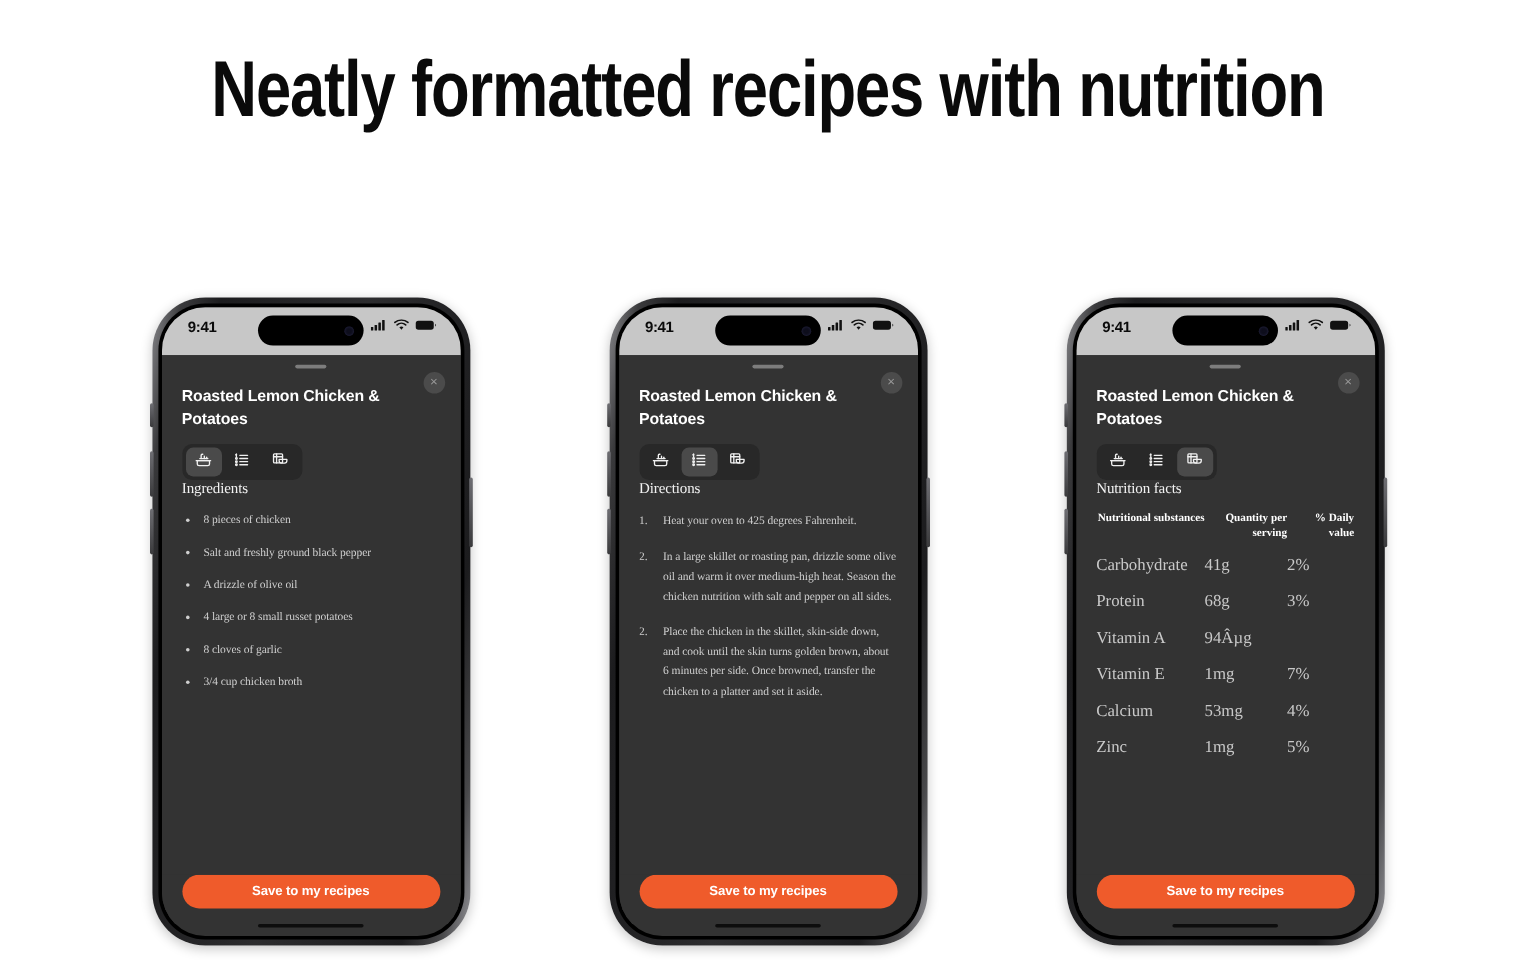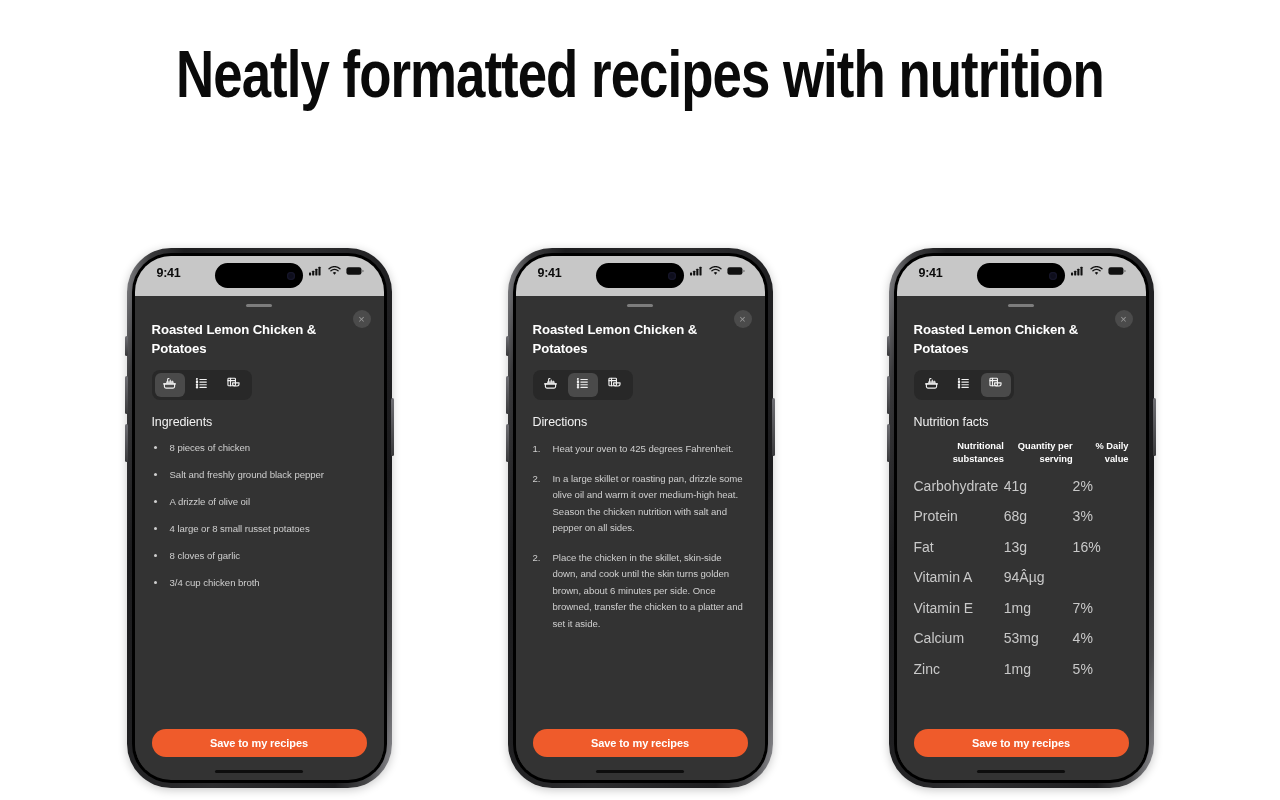--- a/index.html
+++ b/index.html
@@ -186,23 +186,23 @@
     display: flex;
     align-items: center;
     justify-content: center;
     background: transparent;
     border: none;
   }
   .tab.active { background: #4a4a4a; }
 
   
   .content {
-    margin-top: 15px;
     flex: 1;
     overflow: hidden;
+    font-family: Liberation Serif, serif;
   }
   .section-title {
     font-size: 12.5px;
     color: #f2f2f2;
     font-weight: normal;
     letter-spacing: -0.1px;
   }
 
   ul.ingredients, ol.directions {
     margin: 12px 0 0 0;
@@ -555,25 +555,20 @@
                     <td>Carbohydrate</td>
                     <td>41g</td>
                     <td>2%</td>
                   </tr>
                   <tr>
                     <td>Protein</td>
                     <td>68g</td>
                     <td>3%</td>
                   </tr>
                   <tr>
-                    <td>Fat</td>
-                    <td>13g</td>
-                    <td>16%</td>
-                  </tr>
-                  <tr>
                     <td>Vitamin A</td>
                     <td>94Âµg</td>
                     <td></td>
                   </tr>
                   <tr>
                     <td>Vitamin E</td>
                     <td>1mg</td>
                     <td>7%</td>
                   </tr>
                   <tr>

